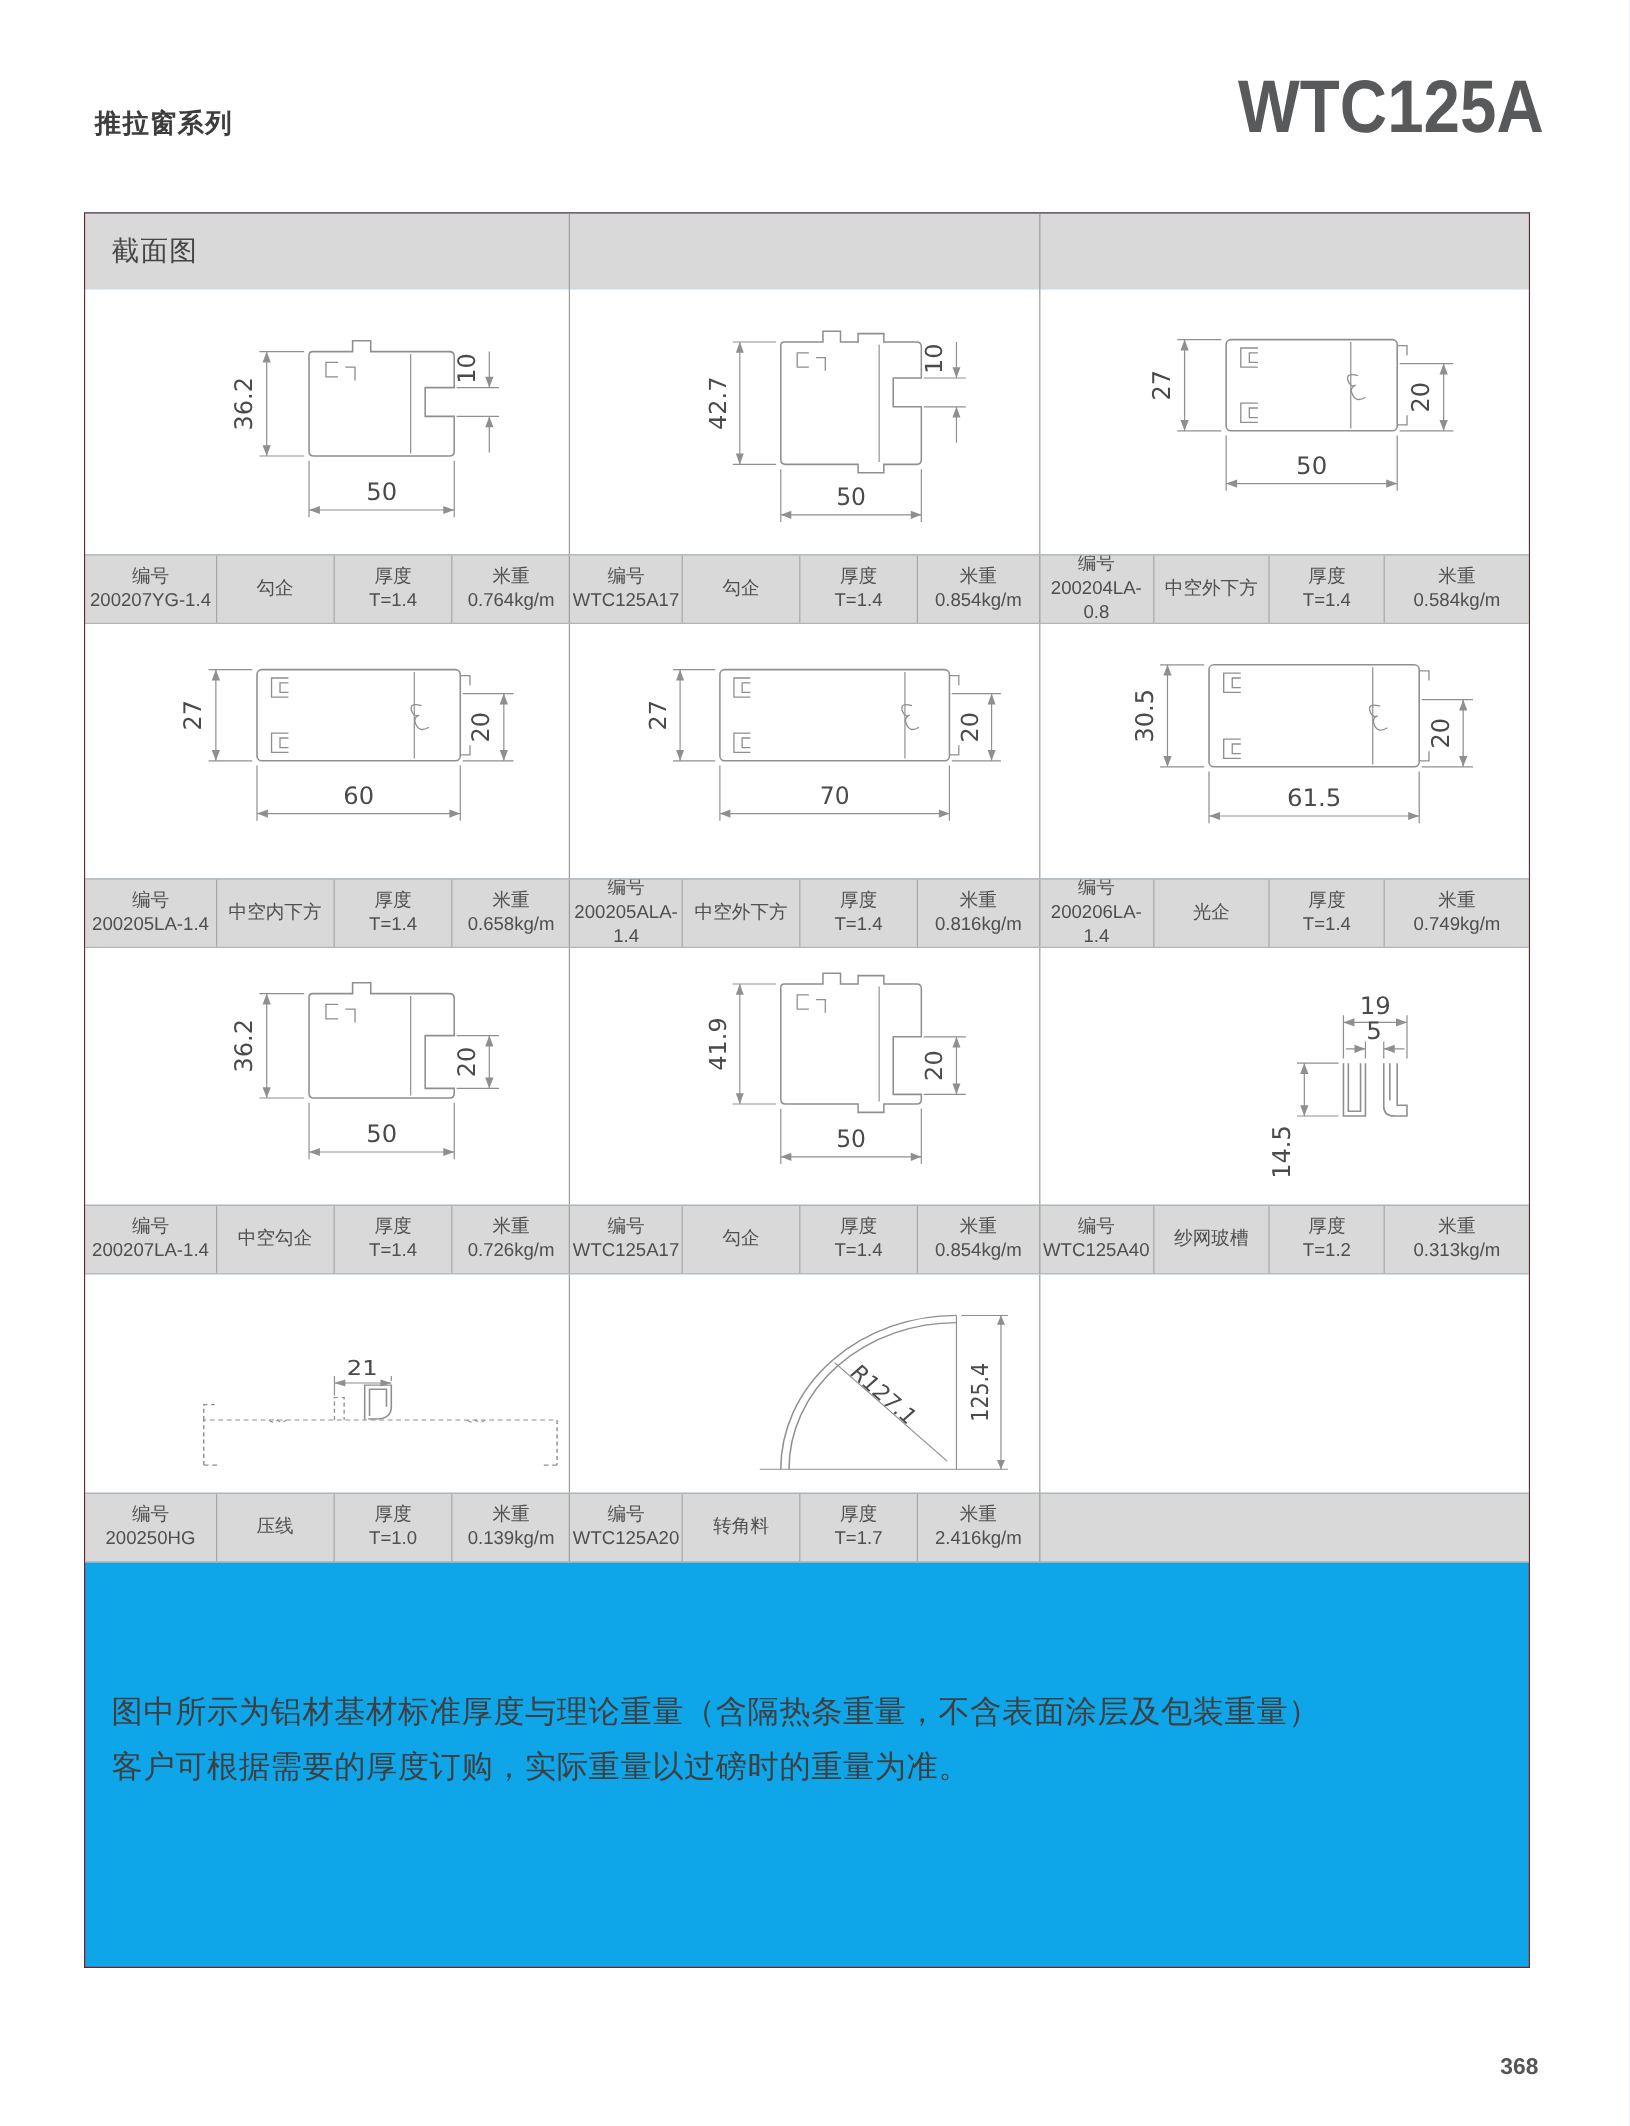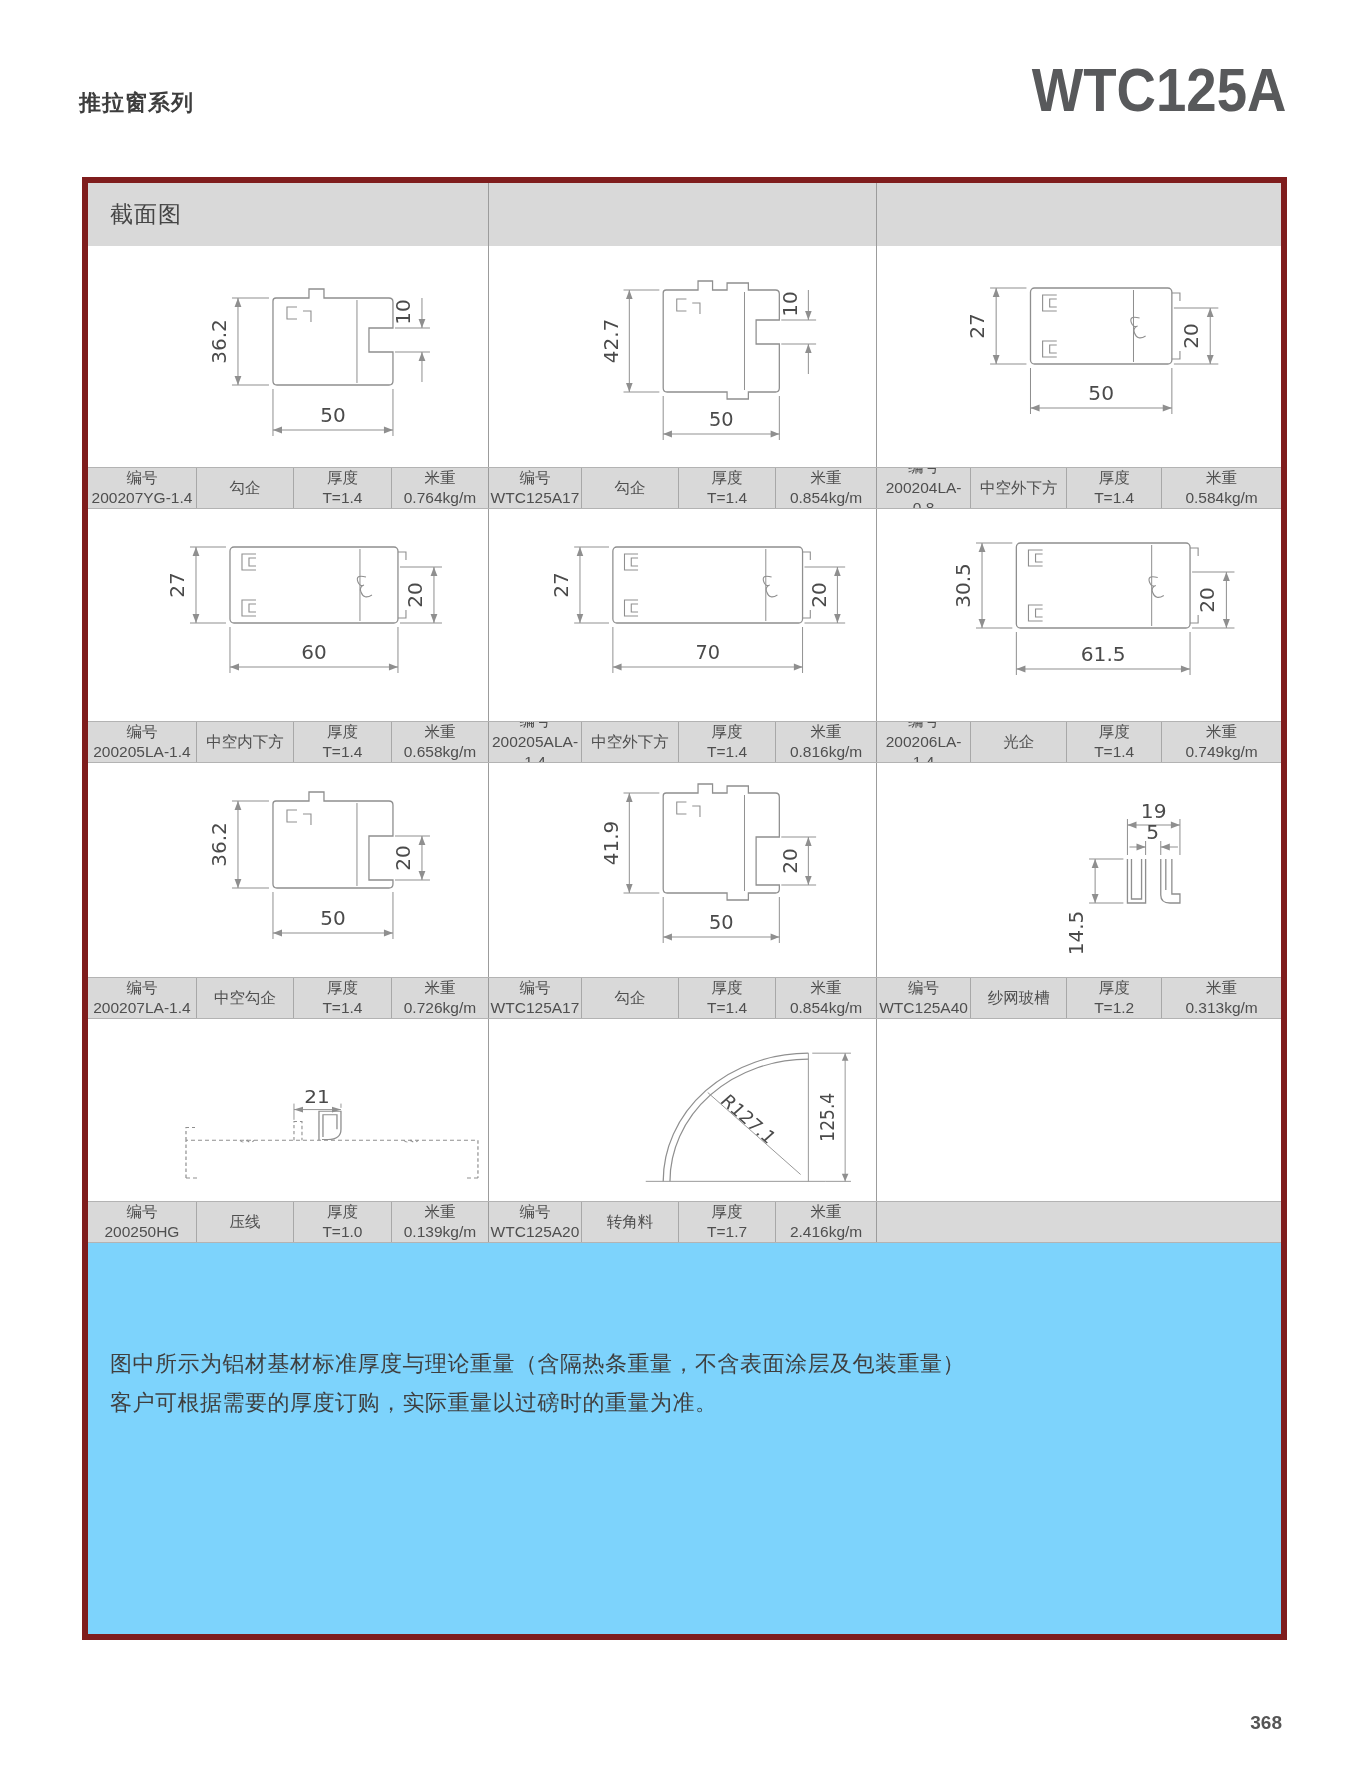--- a/index.html
+++ b/index.html
@@ -1,34 +1,34 @@
 <!DOCTYPE html>
 <html><head>
 <meta charset="utf-8">
 <style>
   *{margin:0;padding:0;box-sizing:border-box}
   html,body{background:#fff}
   body{width:1358px;height:1772px;position:relative;font-family:"Liberation Sans","DejaVu Sans",sans-serif;color:#4a4a4a}
   .page{position:absolute;inset:0;background:#fff;overflow:hidden}
   .hdr-title{position:absolute;left:79px;top:88px;font-size:22px;font-weight:bold;color:#3d3d3d;letter-spacing:1px}
   .hdr-model{position:absolute;right:72px;top:54px;font-size:62px;font-weight:bold;color:#58595b;transform:scaleX(.88);transform-origin:right center;letter-spacing:0}
-  .sheet{position:absolute;left:82px;top:177px;width:1205px;height:1463px;border:6px solid #7f1d1d;background:#7dd3fc}
+  .sheet{position:absolute;left:70px;top:177px;width:1205px;height:1463px;border:1px solid #7f1d1d;background:#0ea5e9}
   .band{display:grid;grid-template-columns:405fr 392fr 408fr;height:63px;background:#d9d9d9}
   .band > div{border-right:1px solid #9c9c9c;display:flex;align-items:center}
   .band > div:last-child{border-right:none}
   .band .sec-title{padding-left:22px;font-size:23px;color:#454545;letter-spacing:1px}
   .drawrow{display:grid;grid-template-columns:405fr 392fr 408fr;background:#fff}
   .drawcell{border-right:1px solid #9c9c9c;position:relative;overflow:hidden}
   .drawcell:last-child{border-right:none}
-  .specrow{display:grid;grid-template-columns:110fr 98fr 99fr 98fr 94fr 98fr 98fr 102fr 95fr 97fr 96fr 120fr;height:42px;background:#d9d9d9;border-top:1px solid #b3b3b3;border-bottom:1px solid #b3b3b3}
+  .specrow{display:grid;grid-template-columns:110fr 98fr 99fr 98fr 94fr 98fr 98fr 102fr 95fr 97fr 96fr 120fr;height:58px;background:#d9d9d9;border-top:1px solid #b3b3b3;border-bottom:1px solid #b3b3b3}
   .spec{border-right:1px solid #a8a8a8;display:flex;flex-direction:column;align-items:center;justify-content:center;text-align:center;font-size:15.5px;color:#4f4f4f;line-height:1.32;overflow:hidden}
   .spec:last-child{border-right:none}
   .specrow .spec:nth-child(4),.specrow .spec:nth-child(8){border-right-color:#9c9c9c}
   .spec.empty{border-right:none}
-  .notes{padding:102px 0 0 22px;font-size:22px;color:#3f3f3f;line-height:1.75;letter-spacing:.5px}
+  .notes{padding:102px 0 0 22px;font-size:26px;color:#3f3f3f;line-height:1.75;letter-spacing:.5px}
   .pagenum{position:absolute;right:76px;top:1712px;font-size:19px;font-weight:bold;color:#555}
   svg{display:block;width:100%;height:100%}
   svg text{font-family:"DejaVu Sans","Liberation Sans",sans-serif}
 </style>
 </head>
 <body>
 
 <div class="page">
   <div class="hdr-title">推拉窗系列</div>
   <div class="hdr-model">WTC125A</div>

